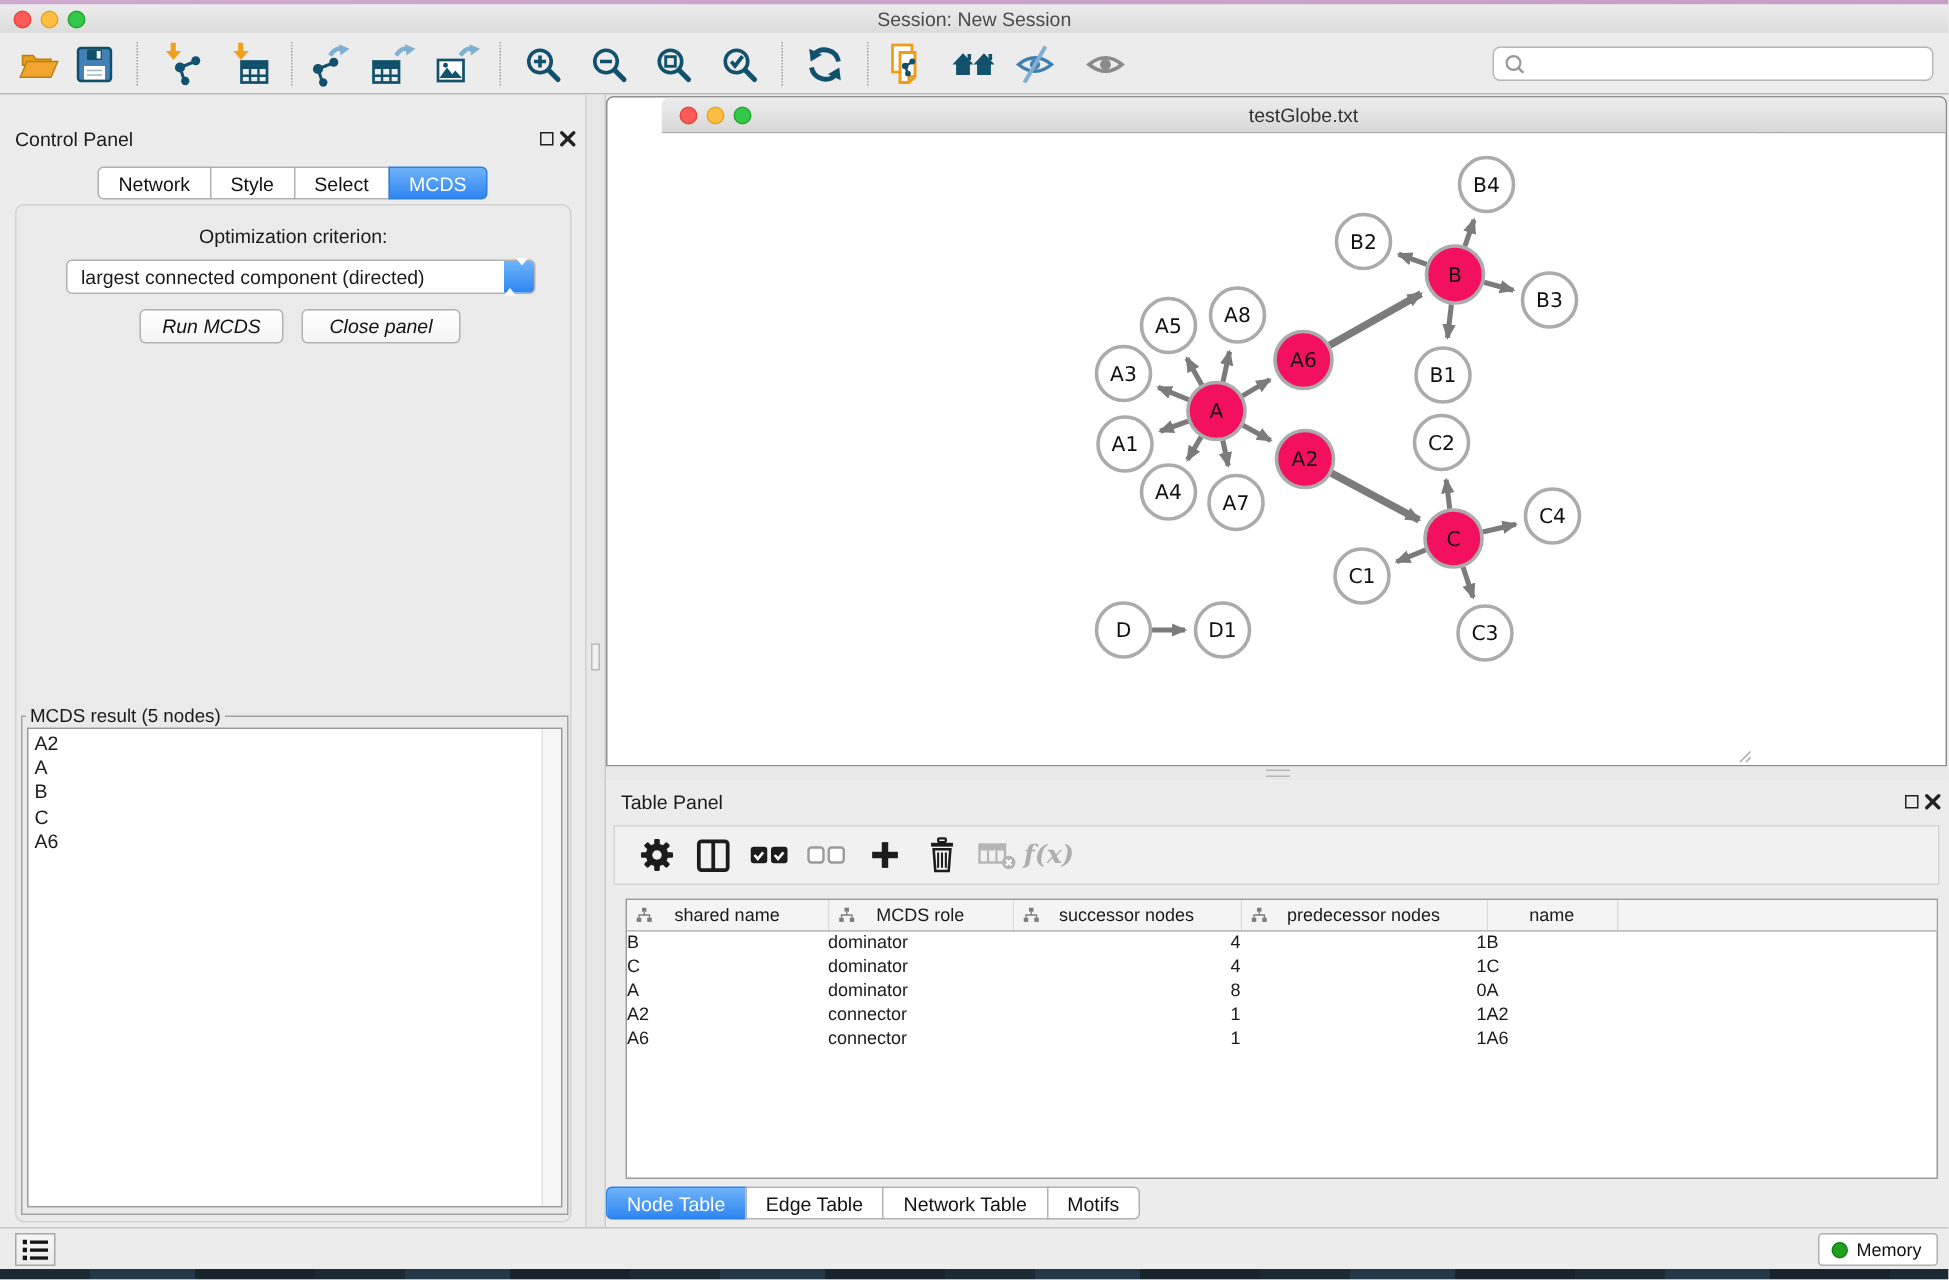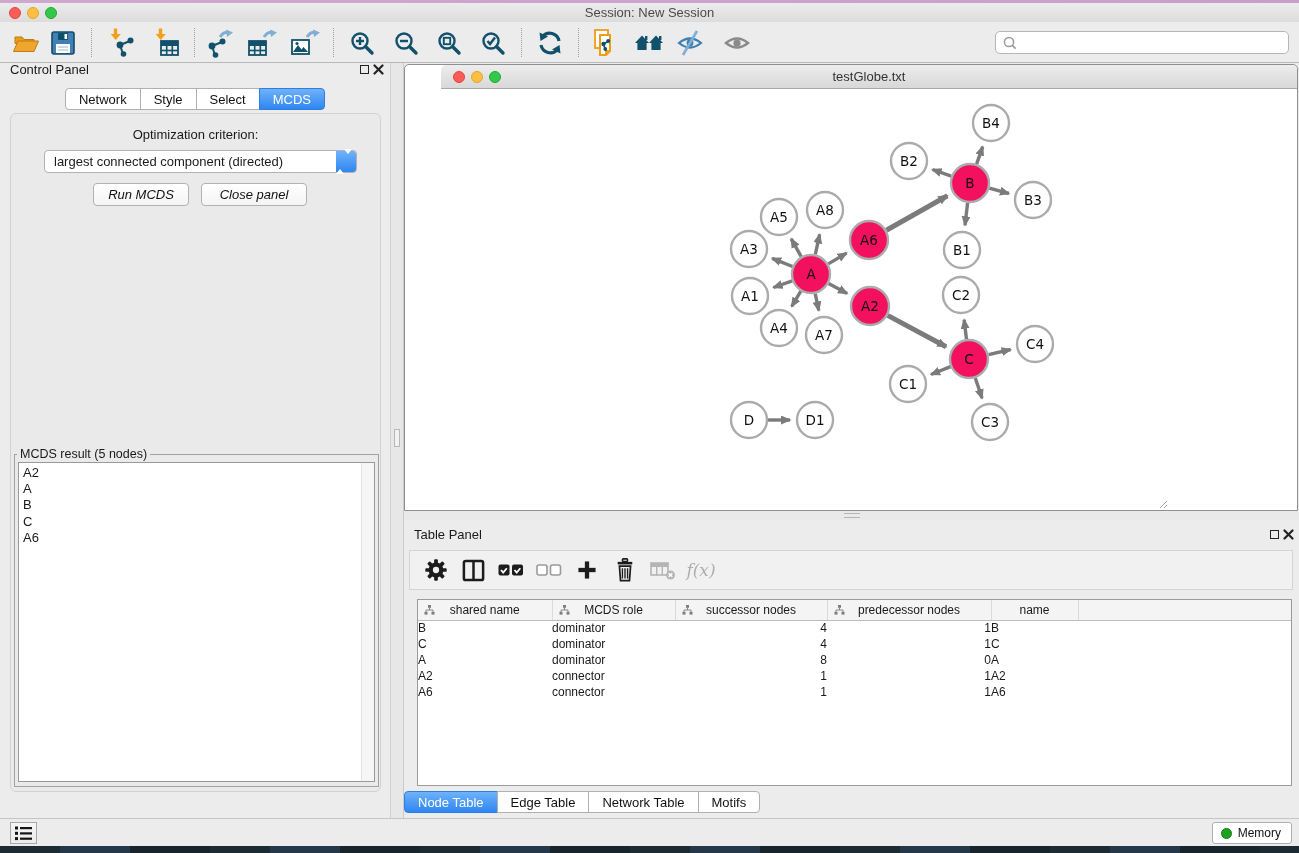--- a/index.html
+++ b/index.html
@@ -19,21 +19,21 @@
 
   
   .toolbar { position:absolute; left:0; top:22px; width:1299px; height:41px; background:#ececec; border-bottom:1px solid #b8b8b8; }
   .tb-btn { position:absolute; top:5px; width:32px; height:32px; display:flex; align-items:center; justify-content:center; }
   .tb-sep { position:absolute; top:6px; height:29px; width:0; border-left:1px dotted #9d9d9d; }
   .searchbox { position:absolute; left:995px; top:9px; width:294px; height:23px; background:#fff; border:1px solid #b6b6b6; border-radius:5px; display:flex; align-items:center; }
   .searchbox input { border:none; outline:none; flex:1; height:19px; font-size:12px; font-family:"Liberation Sans",sans-serif; background:transparent; }
   .searchbox svg { margin:0 4px 0 6px; }
 
   
-  .control-panel { position:absolute; left:0; top:55px; width:390px; height:755px; }
+  .control-panel { position:absolute; left:0; top:78px; width:390px; height:755px; }
   .panel-header { position:relative; height:30px; line-height:30px; padding-left:10px; font-size:13px; color:#1a1a1a; }
   .ph-float { position:absolute; top:10px; width:9px; height:9px; border:1.6px solid #222; }
   .ph-close { position:absolute; top:9px; width:11px; height:11px; }
   .control-panel .ph-float { right:21px; } .control-panel .ph-close { right:6px; }
 
   .tabs-row { position:absolute; top:33px; left:0; width:100%; display:flex; justify-content:center; }
   .seg { display:flex; }
   .seg .tab { height:22px; line-height:21px; padding:0 13px; font-size:13px; background:#fff; border:1px solid #b0b0b0; margin-left:-1px; color:#111; }
   .seg .tab:first-child { border-radius:4px 0 0 4px; margin-left:0; }
   .seg .tab:last-child { border-radius:0 4px 4px 0; }
@@ -66,21 +66,21 @@
   .nw-titlebar { position:relative; height:24px; background:linear-gradient(#ededed,#d8d8d8); border-bottom:1px solid #aaa; border-radius:5px 5px 0 0; display:flex; align-items:center; justify-content:center; font-size:13px; color:#333; }
   .nw-titlebar .lights { top:6px; left:12px; }
   .nw-canvas { position:relative; width:728px; height:421px; background:#fff; overflow:hidden; }
   .nw-canvas svg text { font-family:"DejaVu Sans","Liberation Sans",sans-serif; font-size:13.5px; fill:#111; }
   .corner-grip { position:absolute; right:1px; bottom:1px; }
 
   
   .table-panel { position:absolute; left:404px; top:520px; width:895px; height:296px; }
   .table-panel .ph-float { right:20px; } .table-panel .ph-close { right:5px; }
   .tp-toolbar { position:absolute; left:5px; top:30px; width:884px; height:40px; background:#f1f1f1; border:1px solid #d5d5d5; }
-  .tp-btn { position:absolute; top:4px; width:30px; height:30px; display:flex; align-items:center; justify-content:center; }
+  .tp-btn { position:absolute; top:4px; width:30px; height:30px; display:flex; align-items:center; justify-content:flex-end;font-weight:bold; }
   .fx { font-family:"DejaVu Serif","Liberation Serif",serif; font-style:italic; font-size:17px; color:#aeaeae; }
 
   .node-table-wrap { position:absolute; left:13px; top:79px; width:875px; height:187px; background:#fff; border:1px solid #9b9b9b; overflow:hidden; }
   table.node-table { border-collapse:collapse; table-layout:fixed; width:874px; font-size:12px; }
   table.node-table th { position:relative; height:20px; background:#f4f4f4; border-right:1px solid #dadada; border-bottom:1px solid #bdbdbd; font-weight:normal; text-align:center; font-size:12px; }
   table.node-table th svg { position:absolute; left:6px; top:5px; }
   table.node-table td { height:16px; padding:0; white-space:nowrap; overflow:hidden; }
   td.c0 { padding-left:7px; } td.c1 { padding-left:6px; }
   td.c2 { text-align:right; padding-right:12px; } td.c3 { text-align:right; padding-right:5px; }
   td.c4 { padding-left:13px; }

